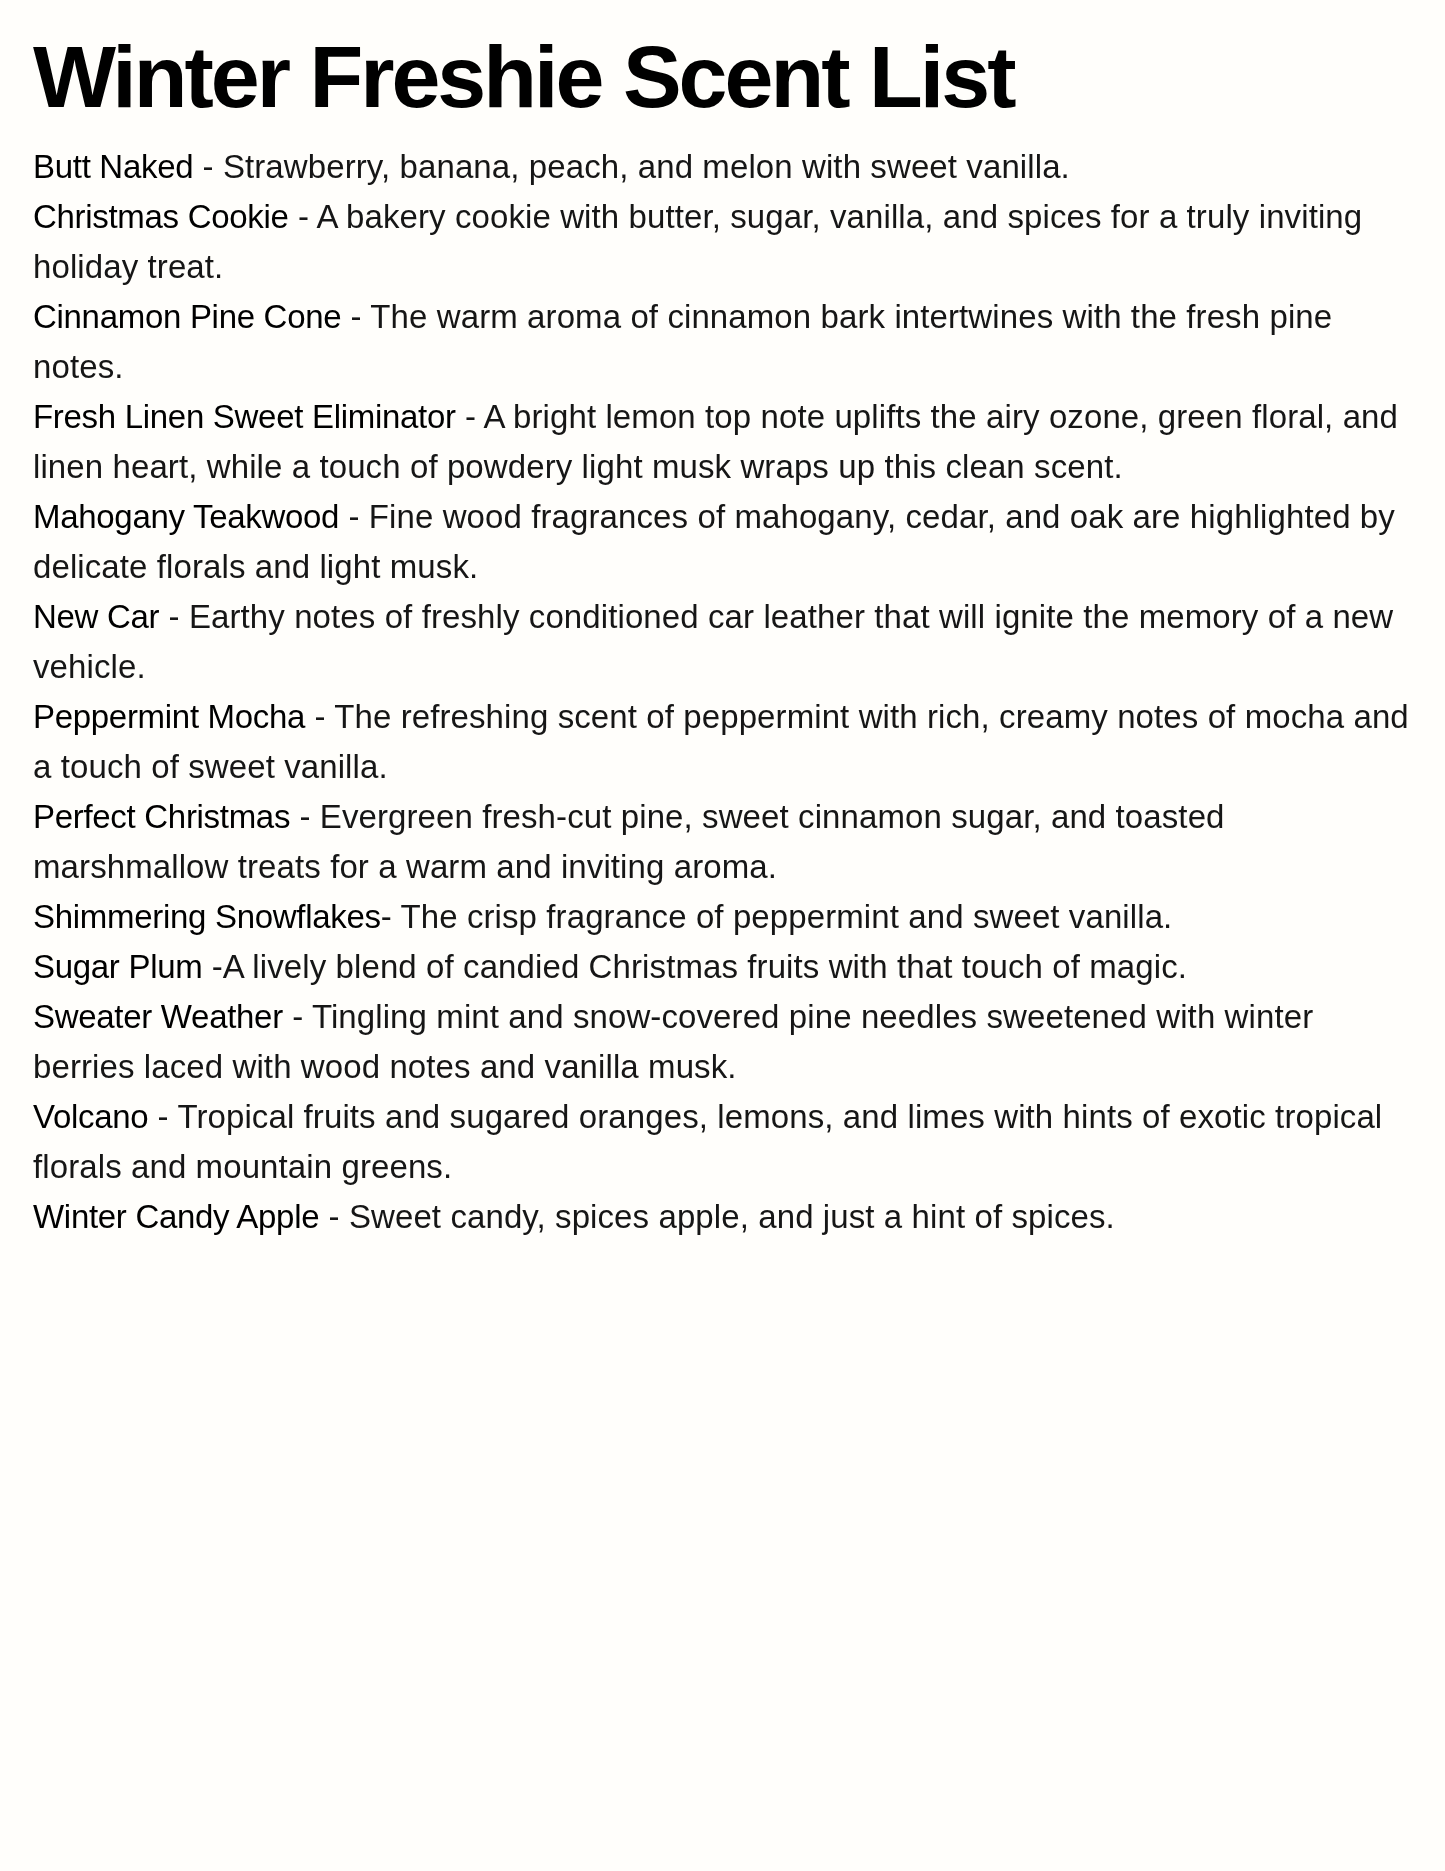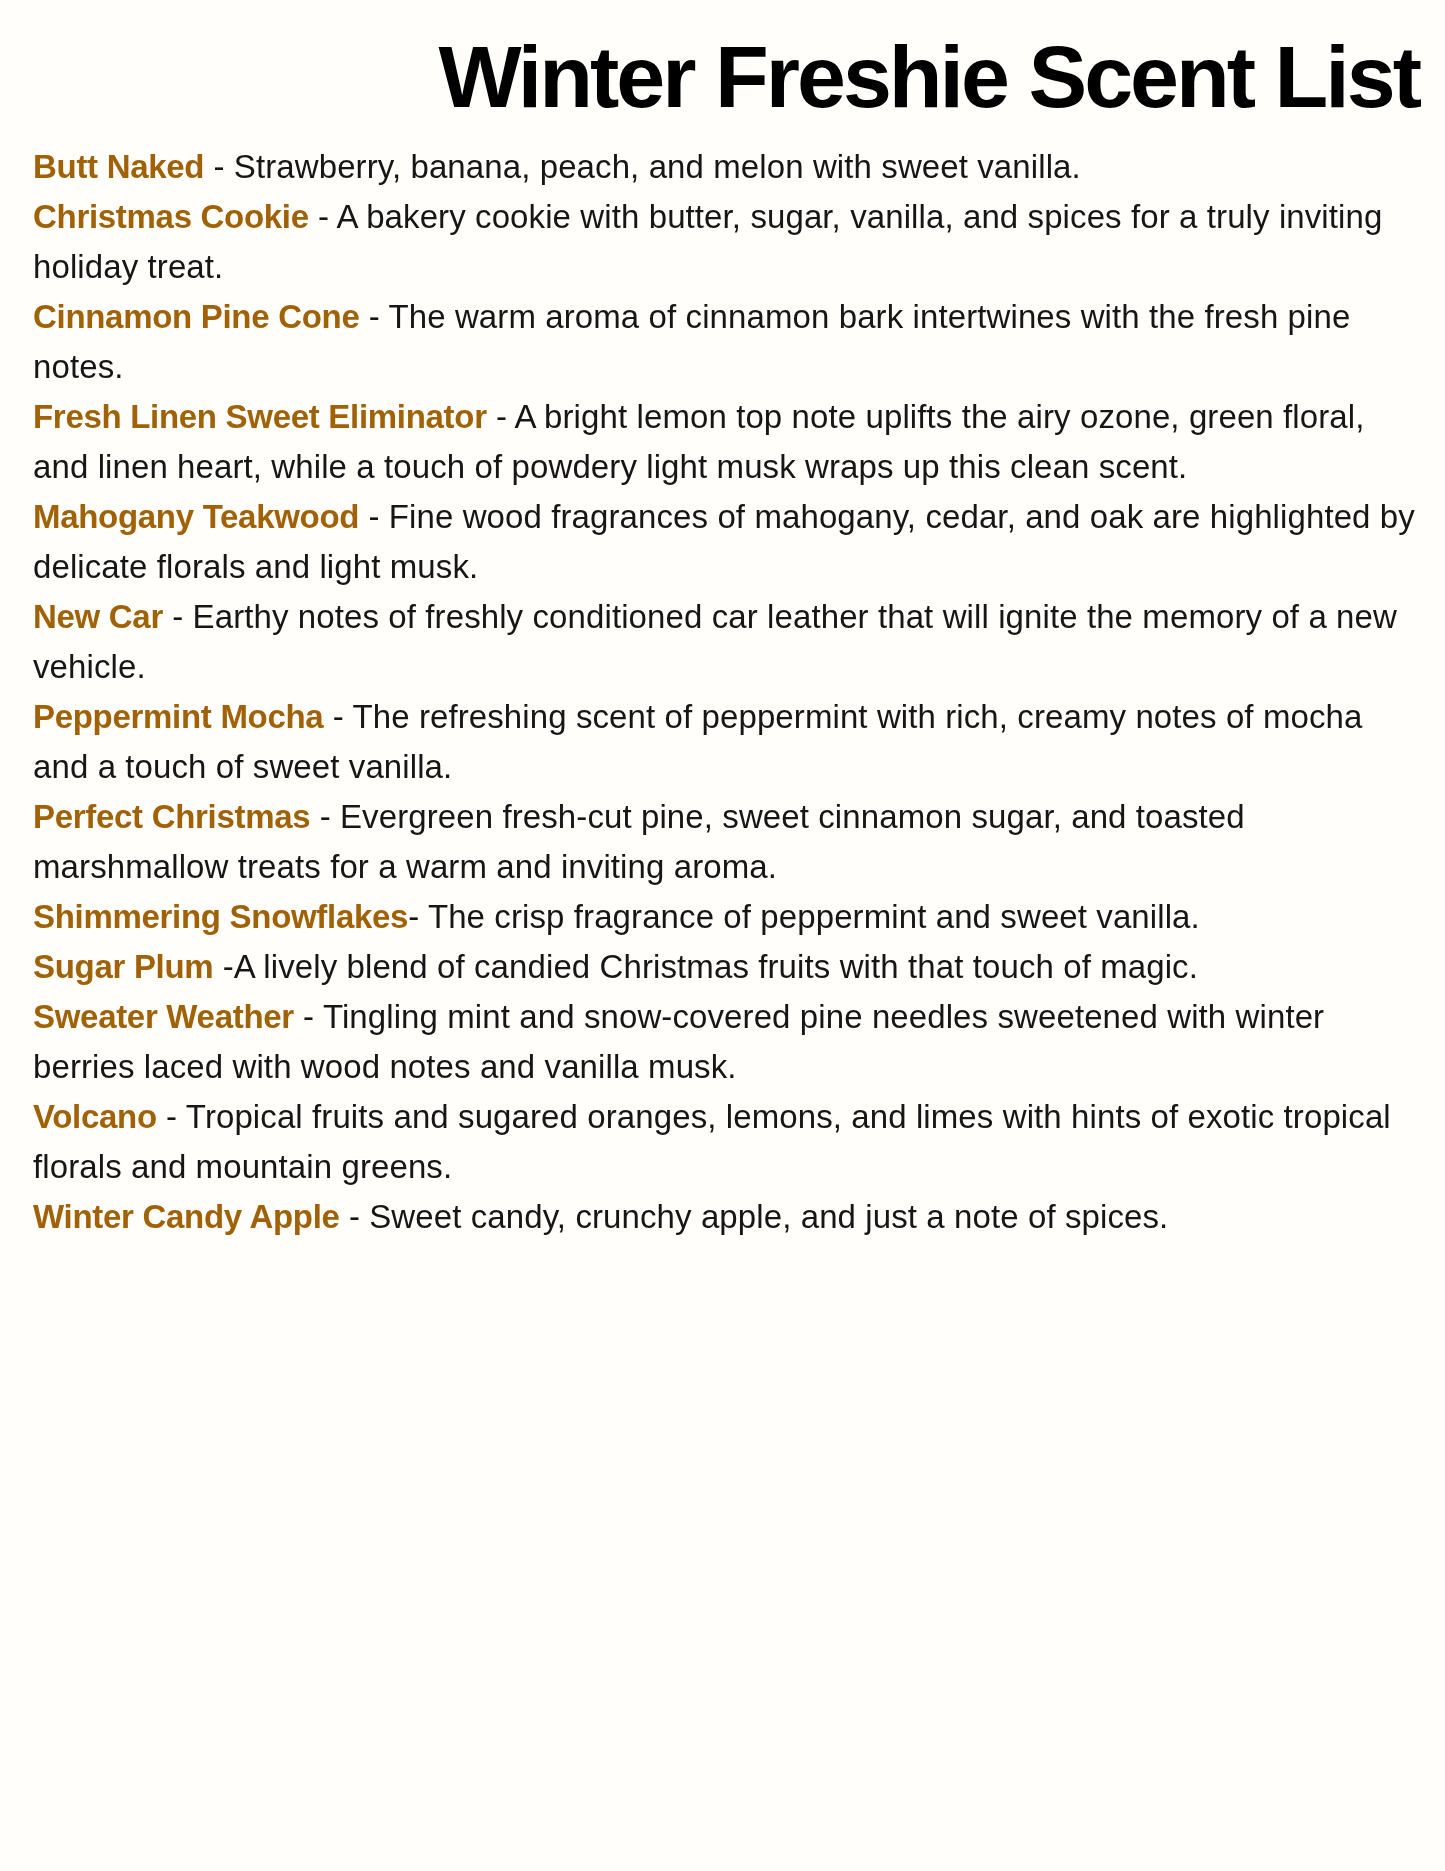--- a/index.html
+++ b/index.html
@@ -13,42 +13,42 @@
     height: 1871px;
     box-sizing: border-box;
     background: #fffefb;
     padding: 26px 26px 0 33px;
     overflow: hidden;
     font-family: "Liberation Sans", "DejaVu Sans", sans-serif;
     color: #121212;
   }
   .page-title {
     margin: 6px 0 20px 0;
-    text-align: right;
+    text-align: left;
     font-size: 88px;
     line-height: 1.02;
     font-weight: 800;
     letter-spacing: -3px;
     color: #000000;
     white-space: nowrap;
   }
   .scent-list {
     width: 1386px;
   }
   .scent {
     margin: 0;
     font-size: 33px;
     line-height: 50px;
     font-weight: 400;
     letter-spacing: 0.1px;
   }
   .scent-name {
-    font-weight: 700;
+    font-weight: 400;
     letter-spacing: -0.3px;
-    color: #a16207;
+    color: #000000;
   }
   .scent-sep, .scent-desc {
     font-weight: 400;
     color: #161616;
   }
 </style>
 </head>
 <body>
 
 <div class="page">
@@ -60,15 +60,15 @@
     <p class="scent"><b class="scent-name">Cinnamon Pine Cone</b><span class="scent-sep"> - </span><span class="scent-desc">The warm aroma of cinnamon bark intertwines with the fresh pine notes.</span></p>
     <p class="scent"><b class="scent-name">Fresh Linen Sweet Eliminator</b><span class="scent-sep"> - </span><span class="scent-desc">A bright lemon top note uplifts the airy ozone, green floral, and linen heart, while a touch of powdery light musk wraps up this clean scent.</span></p>
     <p class="scent"><b class="scent-name">Mahogany Teakwood</b><span class="scent-sep"> - </span><span class="scent-desc">Fine wood fragrances of mahogany, cedar, and oak are highlighted by delicate florals and light musk.</span></p>
     <p class="scent"><b class="scent-name">New Car</b><span class="scent-sep"> - </span><span class="scent-desc">Earthy notes of freshly conditioned car leather that will ignite the memory of a new vehicle.</span></p>
     <p class="scent"><b class="scent-name">Peppermint Mocha</b><span class="scent-sep"> - </span><span class="scent-desc">The refreshing scent of peppermint with rich, creamy notes of mocha and a touch of sweet vanilla.</span></p>
     <p class="scent"><b class="scent-name">Perfect Christmas</b><span class="scent-sep"> - </span><span class="scent-desc">Evergreen fresh-cut pine, sweet cinnamon sugar, and toasted marshmallow treats for a warm and inviting aroma.</span></p>
     <p class="scent"><b class="scent-name">Shimmering Snowflakes</b><span class="scent-sep">- </span><span class="scent-desc">The crisp fragrance of peppermint and sweet vanilla.</span></p>
     <p class="scent"><b class="scent-name">Sugar Plum</b><span class="scent-sep"> -</span><span class="scent-desc">A lively blend of candied Christmas fruits with that touch of magic.</span></p>
     <p class="scent"><b class="scent-name">Sweater Weather</b><span class="scent-sep"> - </span><span class="scent-desc">Tingling mint and snow-covered pine needles sweetened with winter berries laced with wood notes and vanilla musk.</span></p>
     <p class="scent"><b class="scent-name">Volcano</b><span class="scent-sep"> - </span><span class="scent-desc">Tropical fruits and sugared oranges, lemons, and limes with hints of exotic tropical florals and mountain greens.</span></p>
-    <p class="scent"><b class="scent-name">Winter Candy Apple</b><span class="scent-sep"> - </span><span class="scent-desc">Sweet candy, crunchy apple, and just a note of spices.</span></p>
+    <p class="scent"><b class="scent-name">Winter Candy Apple</b><span class="scent-sep"> - </span><span class="scent-desc">Sweet candy, spices apple, and just a hint of spices.</span></p>
   </div>
 </div>
 
 </body></html>

